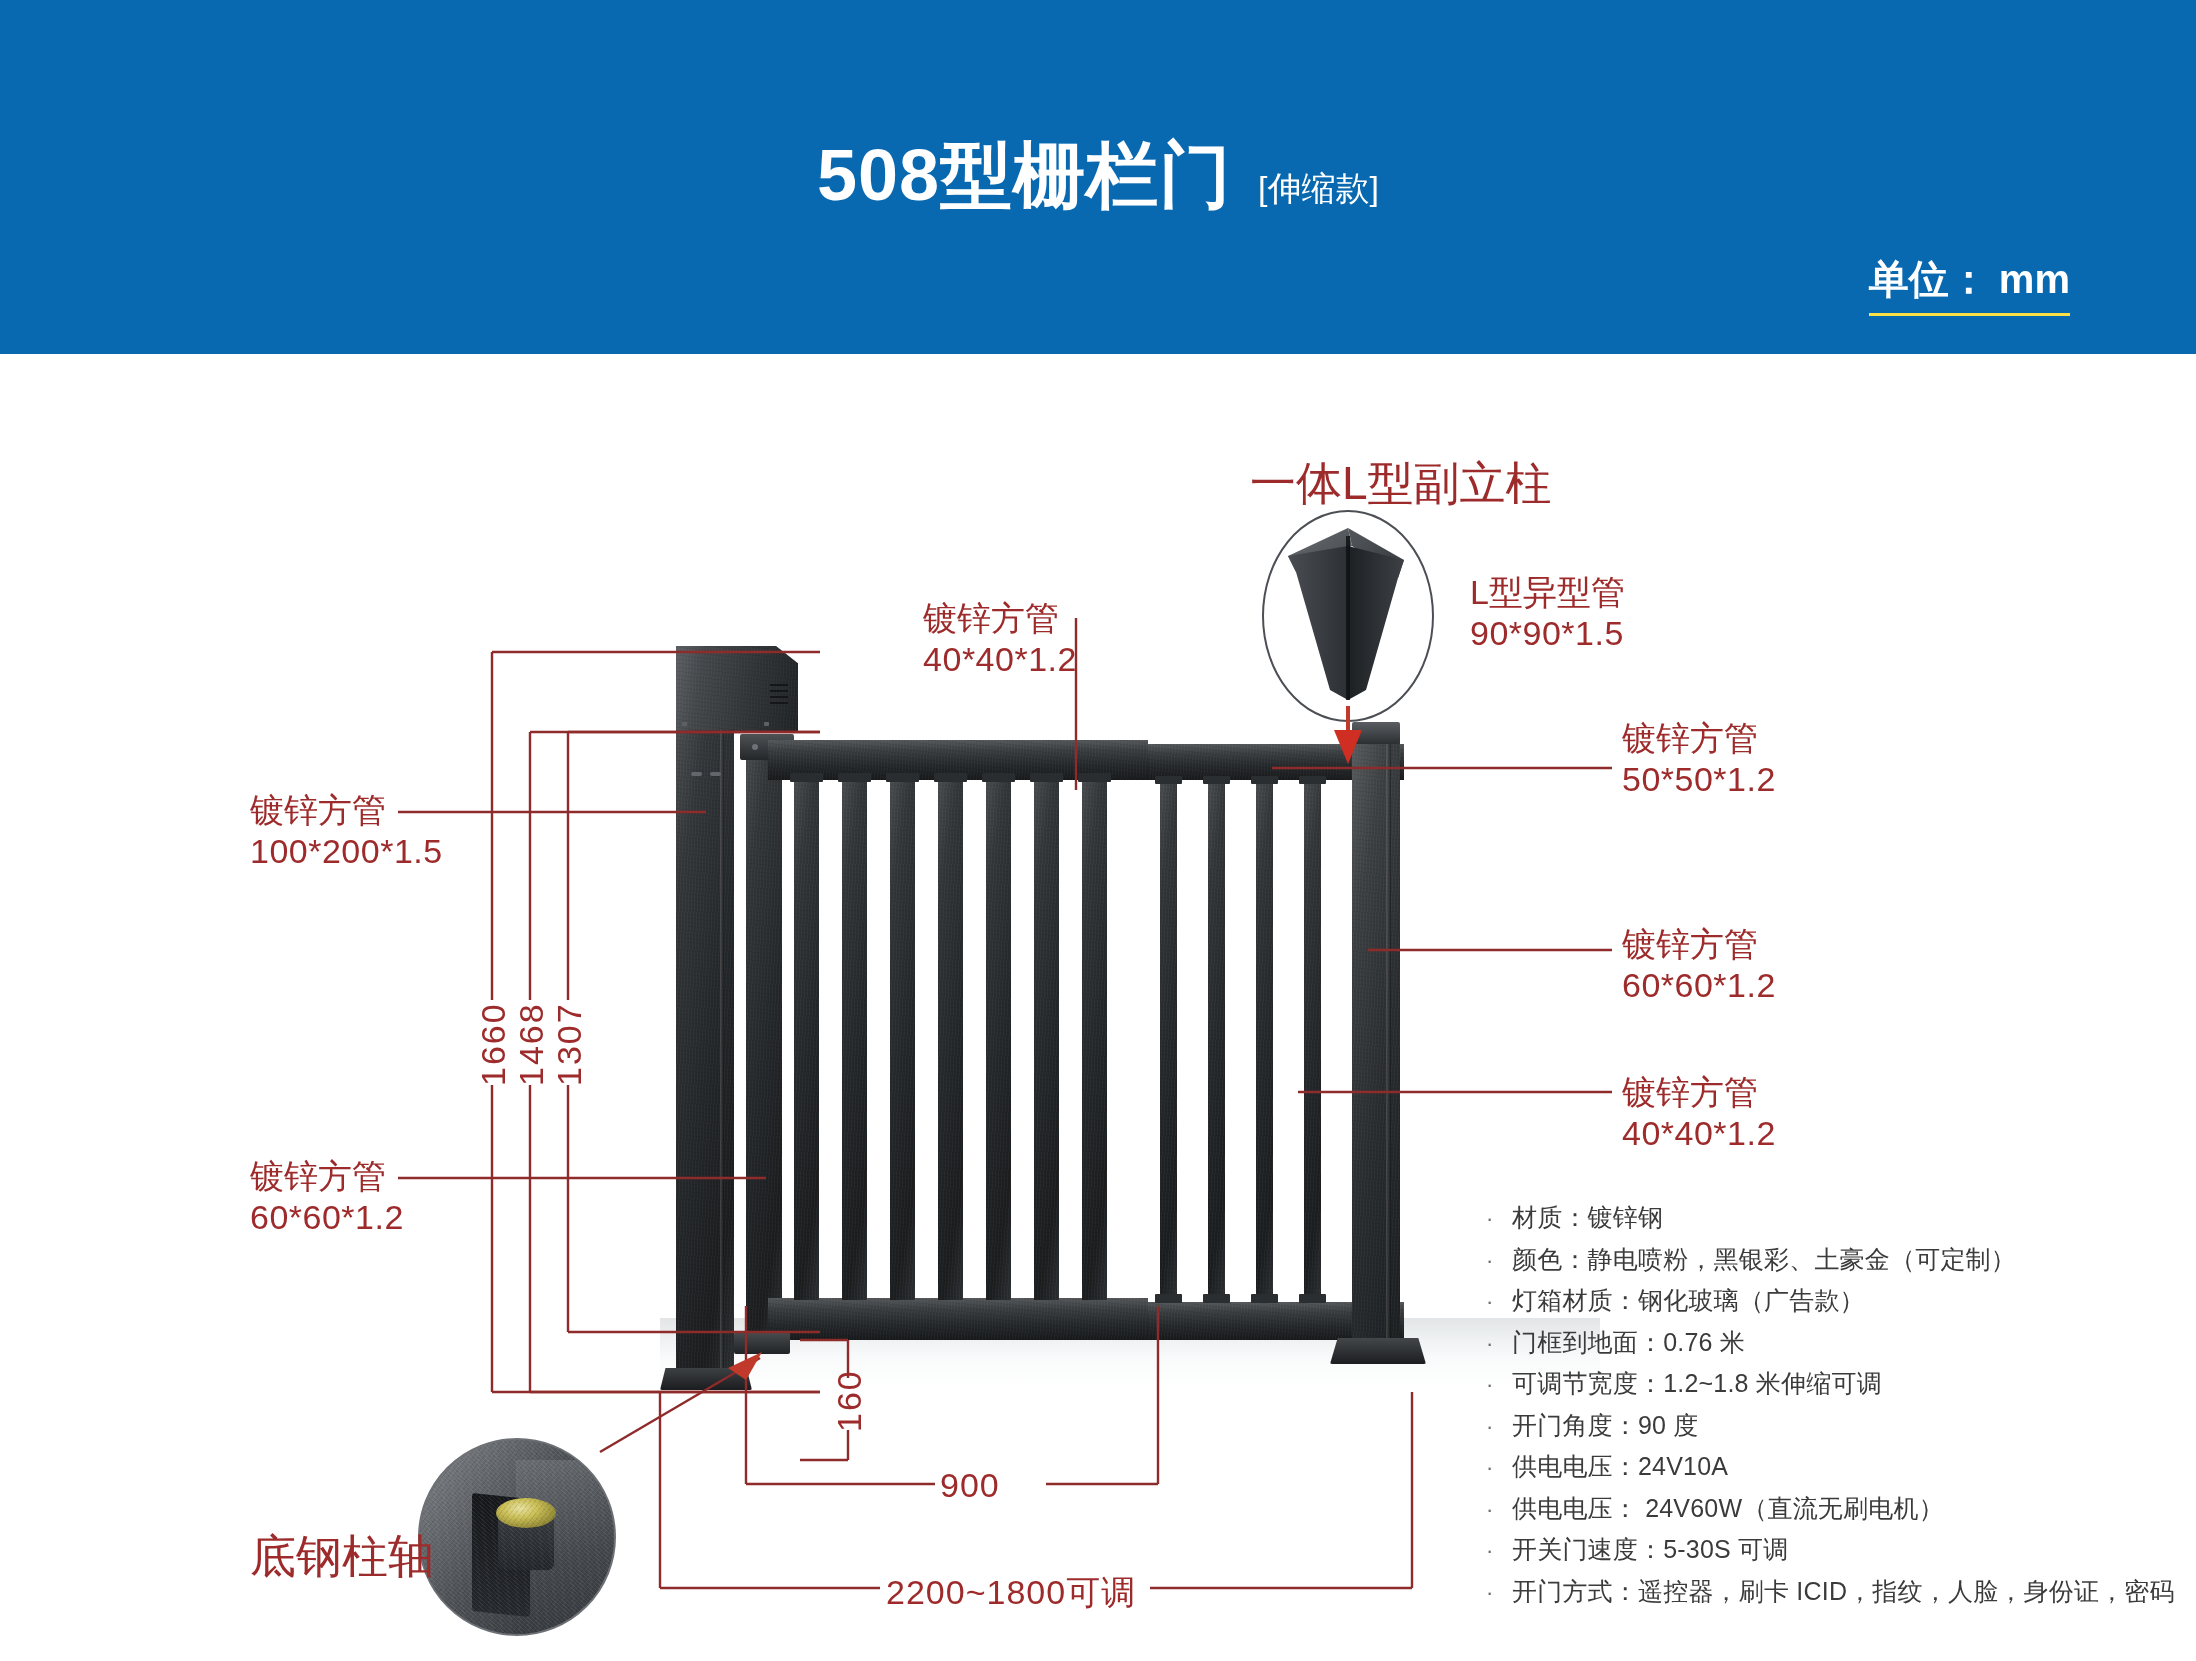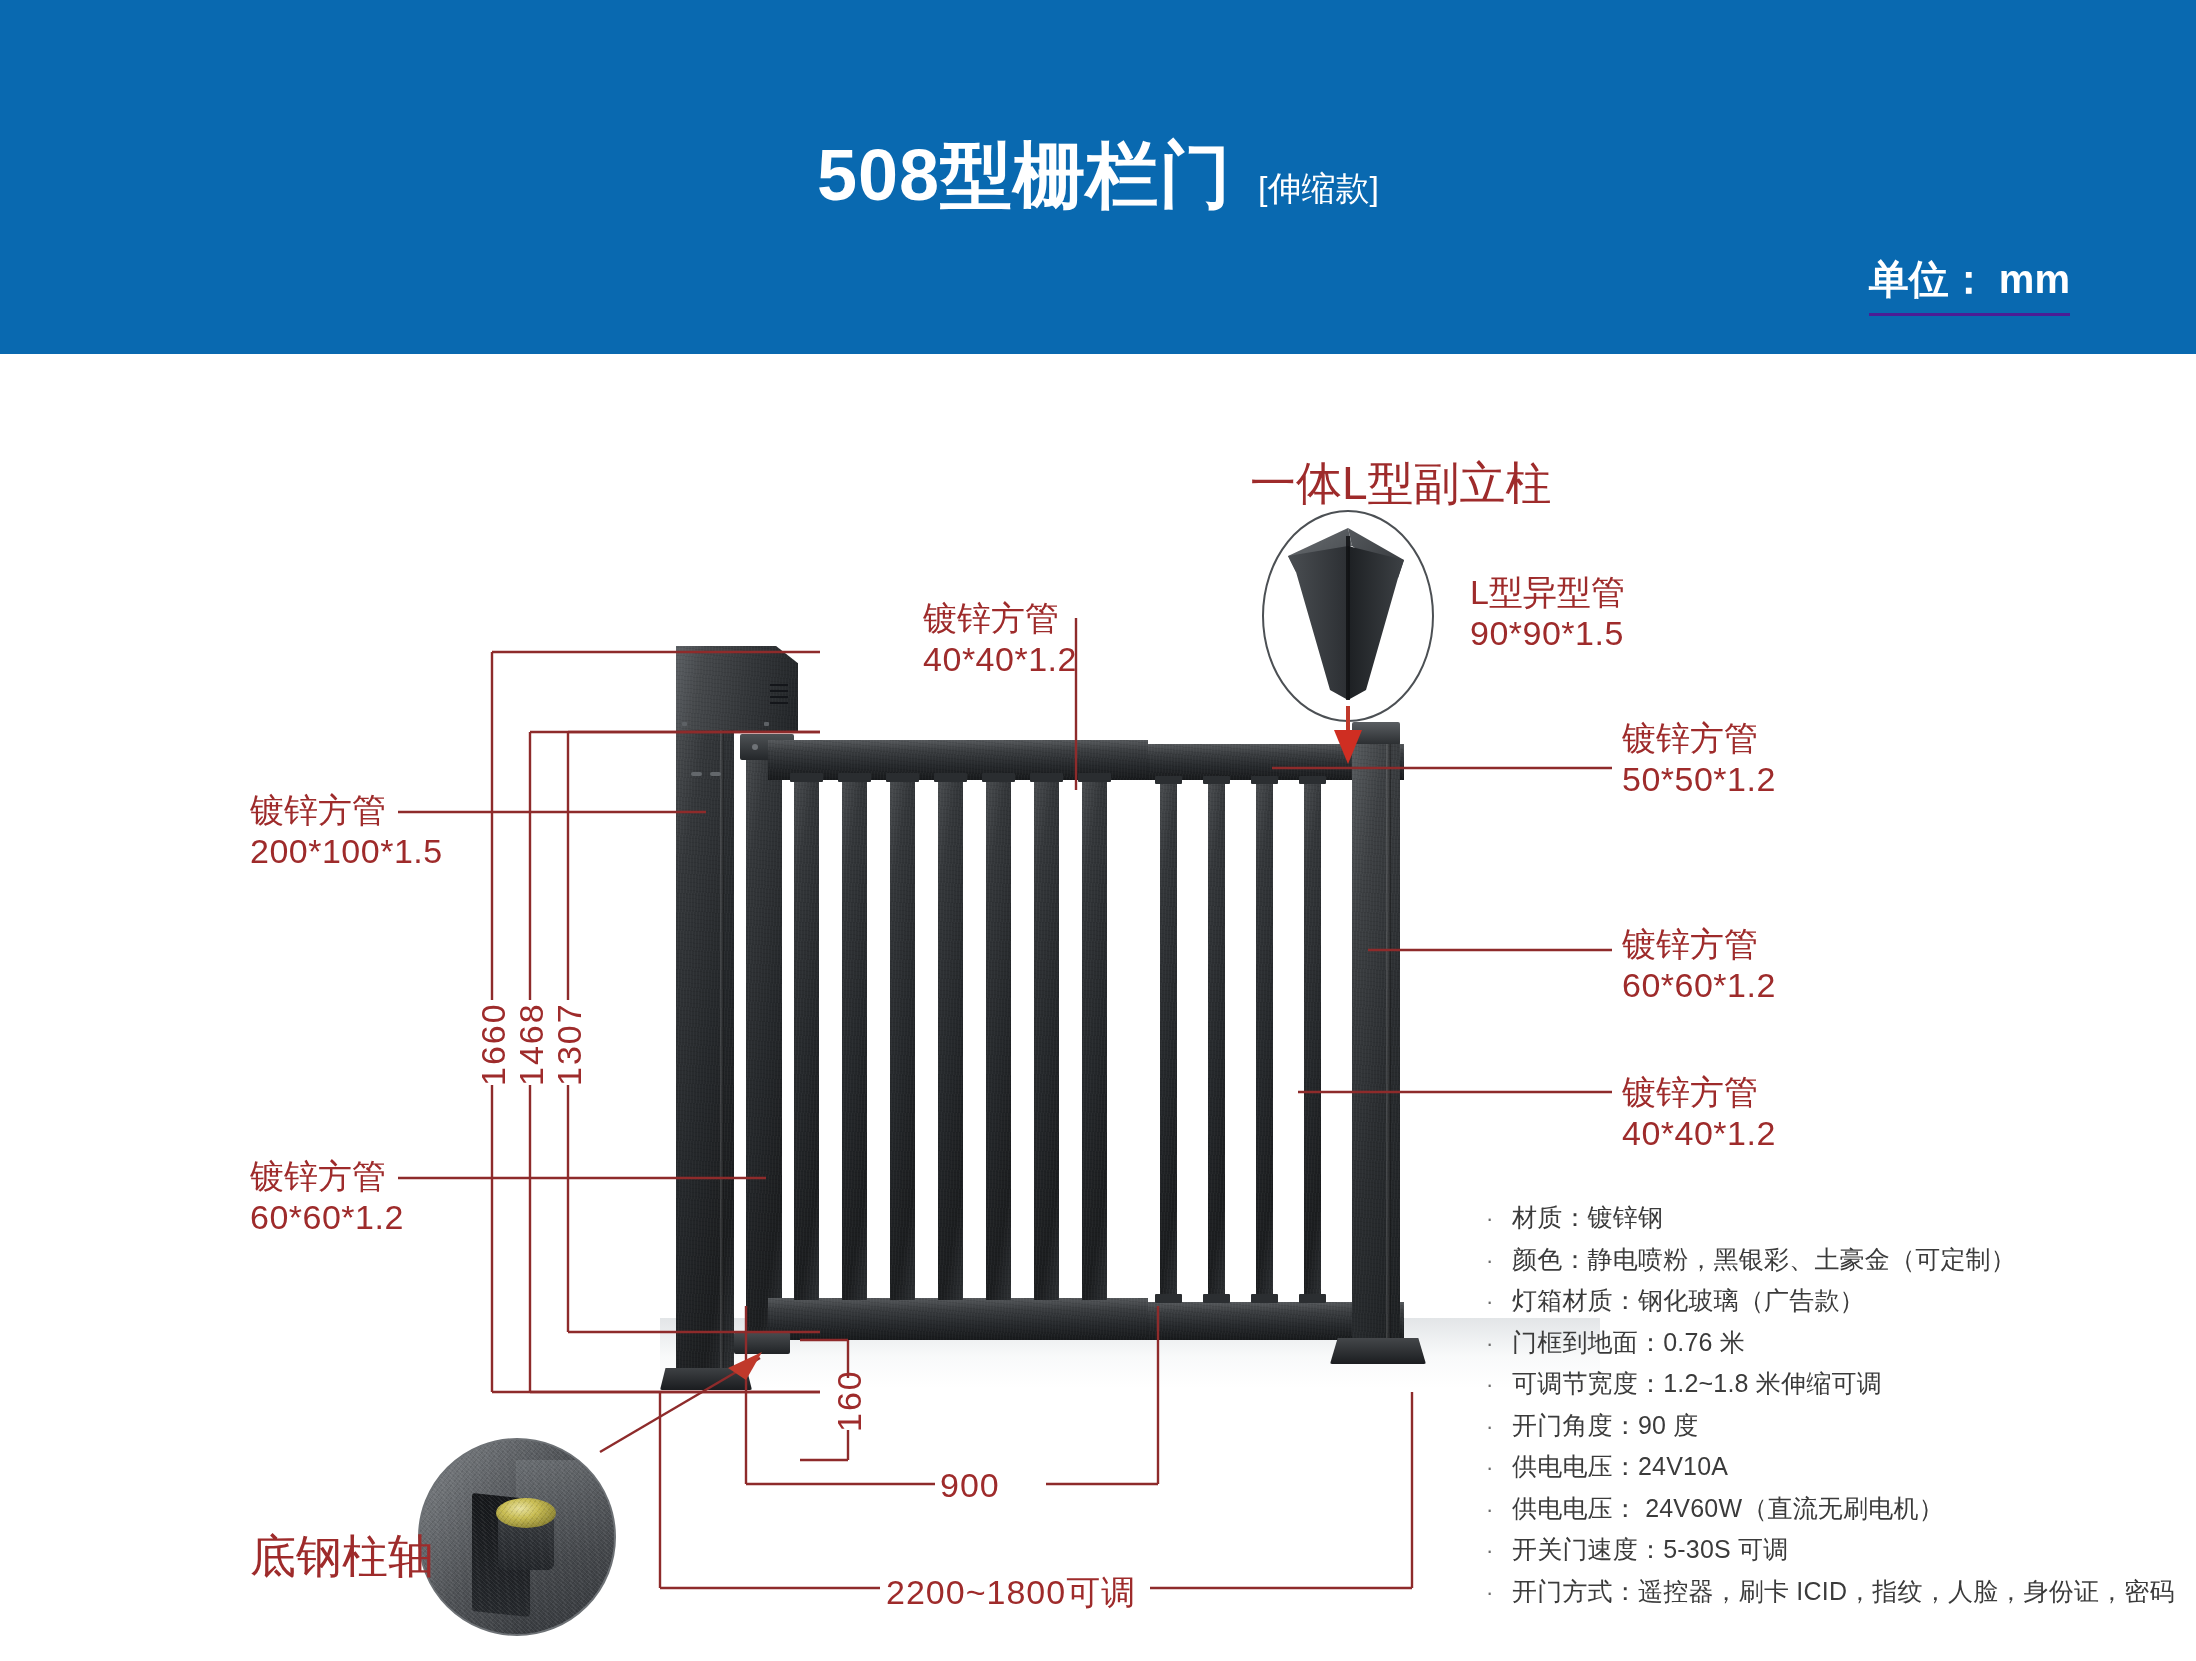--- a/index.html
+++ b/index.html
@@ -24,21 +24,21 @@
     font-size: 72px; font-weight: 700; color: #ffffff;
     letter-spacing: 1px; vertical-align: baseline;
   }
   #title-sub {
     font-size: 34px; font-weight: 400; color: #ffffff;
     margin-left: 26px; vertical-align: baseline;
   }
   #unit-wrap {
     position: absolute; right: 126px; top: 252px;
     font-size: 40px; font-weight: 700; color: #ffffff;
-    border-bottom: 3px solid #4c1d95; padding-bottom: 6px;
+    border-bottom: 3px solid #fde047; padding-bottom: 6px;
     white-space: nowrap;
   }
   #unit-mm { margin-left: 10px; }
 
   
   .ann {
     position: absolute; color: #9e2b2b; white-space: nowrap;
     font-size: 34px; line-height: 1.22; font-weight: 400;
   }
   .ann .l1 { display: block; }
@@ -374,21 +374,21 @@
     <span class="l2">90*90*1.5</span>
   </div>
 
   <div class="ann" style="left:1000px; top:598px; transform:translateX(-50%);">
     <span class="l1">镀锌方管</span>
     <span class="l2">40*40*1.2</span>
   </div>
 
   <div class="ann" style="left:250px; top:790px;">
     <span class="l1">镀锌方管</span>
-    <span class="l2">200*100*1.5</span>
+    <span class="l2">100*200*1.5</span>
   </div>
 
   <div class="ann" style="left:250px; top:1156px;">
     <span class="l1">镀锌方管</span>
     <span class="l2">60*60*1.2</span>
   </div>
 
   <div class="ann" style="left:1622px; top:718px;">
     <span class="l1">镀锌方管</span>
     <span class="l2">50*50*1.2</span>

